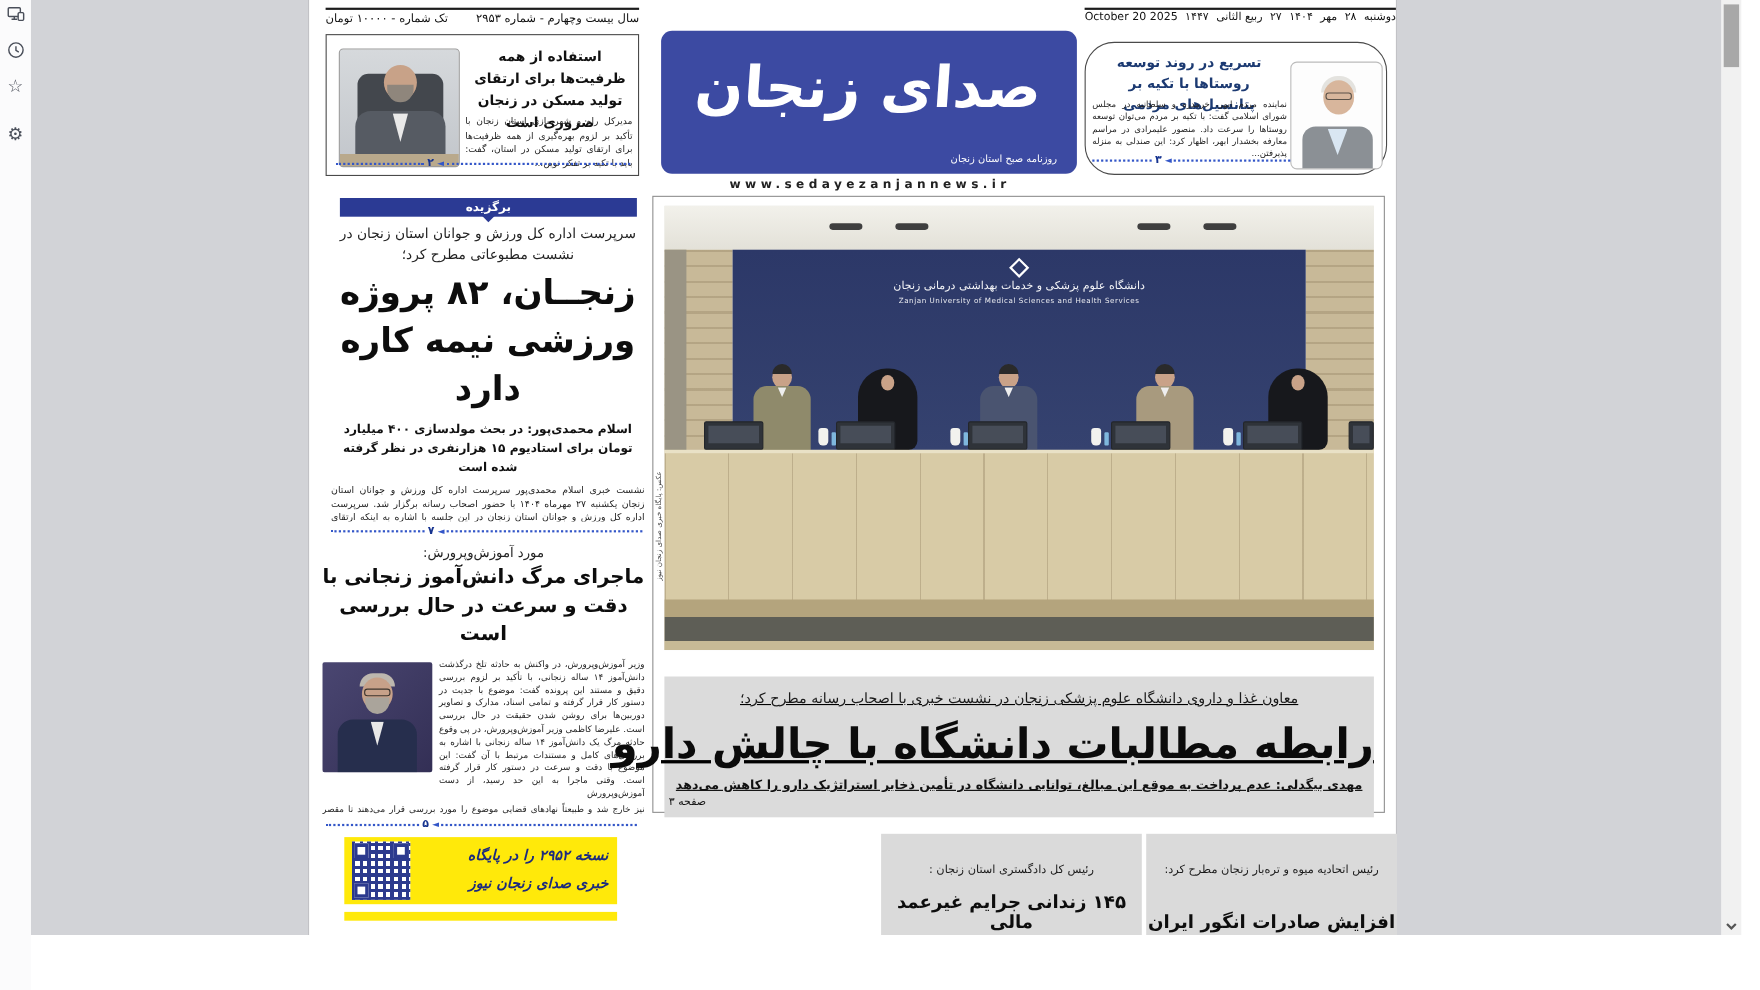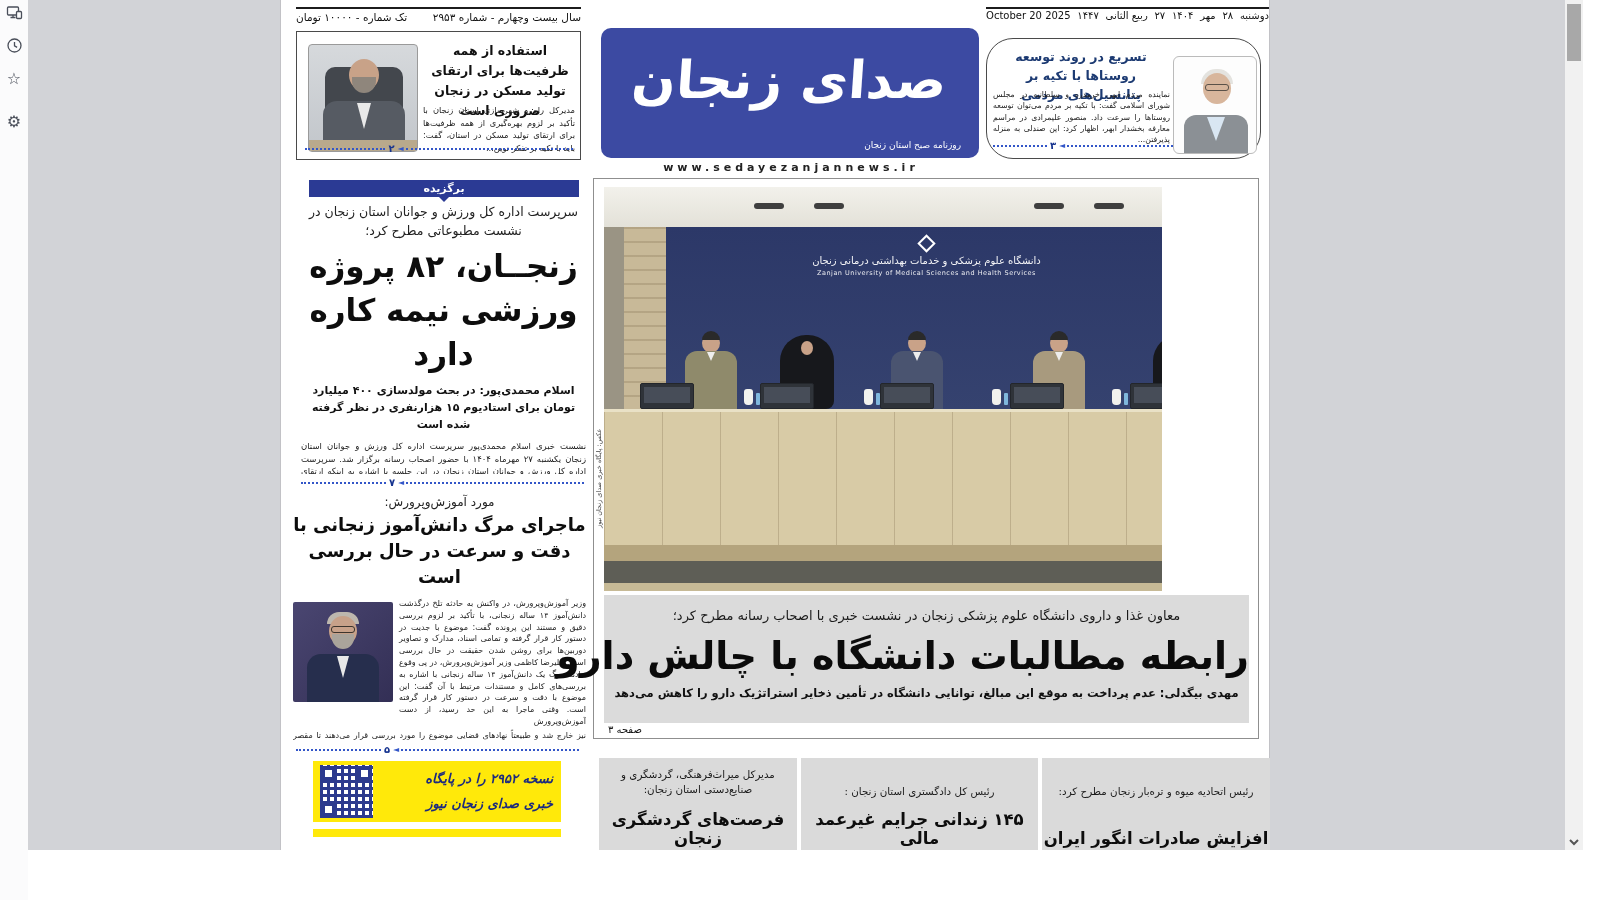--- a/index.html
+++ b/index.html
@@ -95,21 +95,21 @@
   
   #qr-box { position:absolute; left:32px; top:761px; width:248px; height:61px; background:#ffe90a; }
   #qr-code { position:absolute; left:7px; top:4px; width:53px; height:53px; background:#fff;
     background-image:repeating-linear-gradient(0deg,#2c3a8e 0 3px,transparent 3px 7px),repeating-linear-gradient(90deg,#2c3a8e 0 3px,transparent 3px 7px); }
   .qr-f { position:absolute; width:13px; height:13px; border:3px solid #2c3a8e; background:#fff; }
   .qr-text { position:absolute; right:8px; top:5px; width:170px; text-align:right; color:#1c2a7e; font-weight:bold; font-style:italic; font-size:13px; line-height:25px; }
   #qr-bar { position:absolute; left:32px; top:829px; width:248px; height:8px; background:#ffe90a; }
 
   
   #frame { position:absolute; left:312px; top:178px; width:666px; height:561px; border:1px solid #8f8f8f; background:#fff; }
-  #photo { position:absolute; left:10px; top:8px; width:558px; height:404px; background:#ecebe5; overflow:hidden; direction:ltr; }
+  #photo { position:absolute; left:10px; top:8px; width:645px; height:404px; background:#ecebe5; overflow:hidden; direction:ltr; }
   .ceiling { position:absolute; left:0; top:0; width:645px; height:40px; background:linear-gradient(#f2f1eb,#e3e1d8); }
   .spot { position:absolute; top:16px; width:30px; height:6px; border-radius:3px; background:#3f3f3f; }
   .wall-wood { position:absolute; top:40px; width:62px; height:182px; background:#c8b998;
     background-image:repeating-linear-gradient(180deg, rgba(90,70,40,.18) 0 2px, transparent 2px 14px); }
   .door { position:absolute; left:0; top:40px; width:20px; height:182px; background:#9a9484; }
   .bluewall { position:absolute; left:62px; top:40px; width:521px; height:182px; background:linear-gradient(#2c3868,#35426f); }
   .logo-wrap { position:absolute; left:62px; top:50px; width:521px; text-align:center; color:#fff; }
   .logo-diamond { width:13px; height:13px; border:2px solid #fff; transform:rotate(45deg); margin:0 auto 5px; }
   .logo-fa { font-size:10px; opacity:.95; }
   .logo-en { font-size:6.5px; letter-spacing:.5px; margin-top:3px; opacity:.9; }
@@ -122,21 +122,21 @@
   .chador-face { position:absolute; left:21px; top:8px; width:12px; height:14px; border-radius:50%; background:#c9a288; }
   .mon { position:absolute; top:196px; width:54px; height:26px; background:#2f3339; border:1px solid #23262b; border-radius:2px; }
   .mon::before { content:""; position:absolute; left:3px; top:3px; right:3px; bottom:5px; background:#474d58; }
   .pitcher { position:absolute; top:202px; width:9px; height:16px; background:#f2f2ee; border-radius:3px 3px 4px 4px; }
   .bottle { position:absolute; top:206px; width:4px; height:12px; background:#7fb7dd; border-radius:1px; }
   .desk { position:absolute; left:0; top:222px; width:645px; height:182px; background:#d8cba6;
     background-image:repeating-linear-gradient(90deg, rgba(110,90,60,.25) 0 1px, transparent 1px 58px); border-top:3px solid #e9e1c6; }
   .desk-band { position:absolute; left:0; bottom:0; width:645px; height:46px;
     background:linear-gradient(#b4a47d 0 16px, #5e5e56 16px 38px, #c7ba96 38px 46px); }
   .credit { position:absolute; left:1px; top:250px; height:164px; writing-mode:vertical-rl; transform:rotate(180deg); font-size:6.5px; color:#444; white-space:nowrap; }
-  #caption { position:absolute; left:10px; top:416px; width:645px; height:128px; background:#dbdbdb; text-align:center; }
+  #caption { position:absolute; left:10px; top:436px; width:645px; height:128px; background:#dbdbdb; text-align:center;text-decoration:underline; }
   .c-kicker { padding-top:13px; font-size:13px; color:#1a1a1a; }
   .c-headline { font-size:38px; font-weight:bold; color:#0b0b0b; margin-top:8px; line-height:50px; white-space:nowrap; }
   .c-sub { font-size:11.5px; font-weight:bold; margin-top:5px; color:#111; }
   .f-pageref { position:absolute; left:14px; bottom:3px; font-size:10px; color:#111; }
 
   
   .bb { position:absolute; top:758px; height:92px; background:#dadada; text-align:center; overflow:hidden; }
   .bb-kicker { font-size:10.3px; line-height:15px; color:#1a1a1a; padding:0 6px; }
   .bb-headline { position:absolute; bottom:2px; left:0; right:0; font-weight:bold; font-size:16.5px; color:#0d0d0d; }
   #bb-grapes { left:761px; width:228px; } #bb-grapes .bb-kicker { padding-top:26px; }
@@ -348,24 +348,20 @@
     </div>
 
     <div class="bb" id="bb-grapes">
       <div class="bb-kicker">رئیس اتحادیه میوه و تره‌بار زنجان مطرح کرد:</div>
       <div class="bb-headline">افزایش صادرات انگور ایران</div>
     </div>
     <div class="bb" id="bb-prison">
       <div class="bb-kicker">رئیس کل دادگستری استان زنجان :</div>
       <div class="bb-headline">۱۴۵ زندانی جرایم غیرعمد مالی</div>
     </div>
-    <div class="bb" id="bb-tour">
-      <div class="bb-kicker">مدیرکل میراث‌فرهنگی، گردشگری و صنایع‌دستی استان زنجان:</div>
-      <div class="bb-headline">فرصت‌های گردشگری زنجان</div>
-    </div>
 
   </div>
 </div>
 
 <div id="scrollbar">
   <div id="scroll-thumb"></div>
   <div id="scroll-down">
     <svg viewBox="0 0 14 14">
         <polyline points="3,5 7,9 11,5"></polyline>
       </svg>

